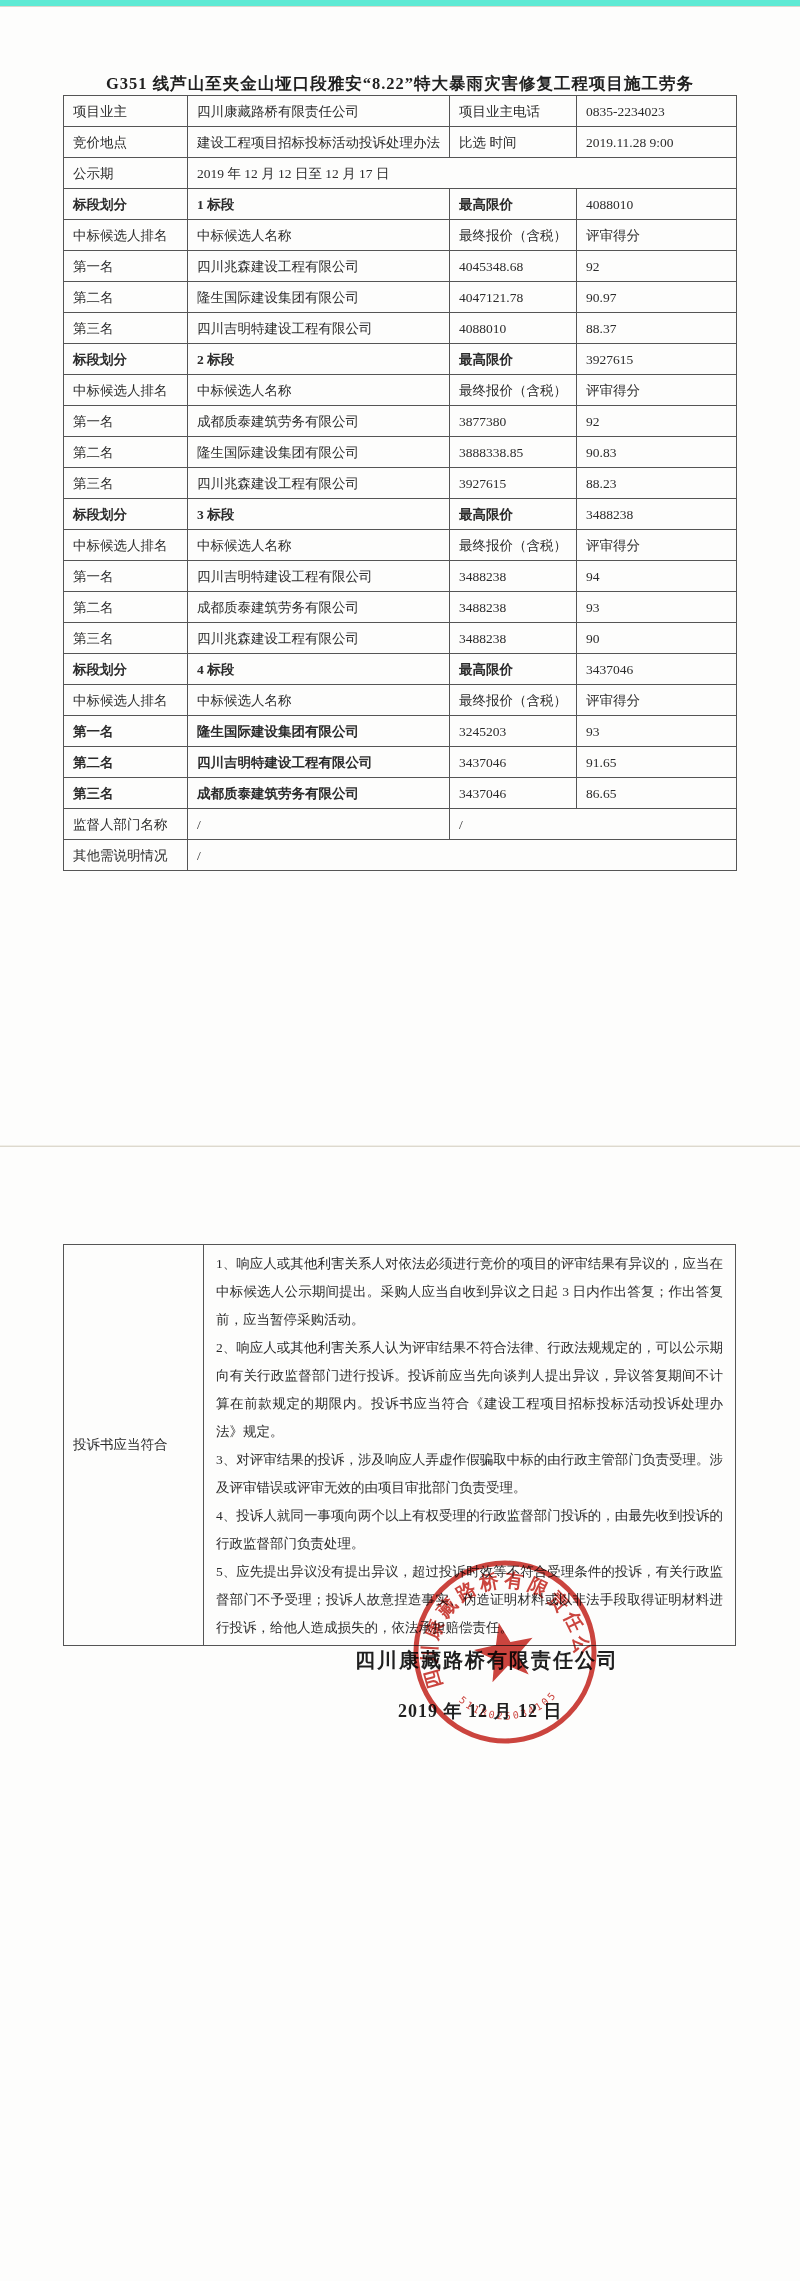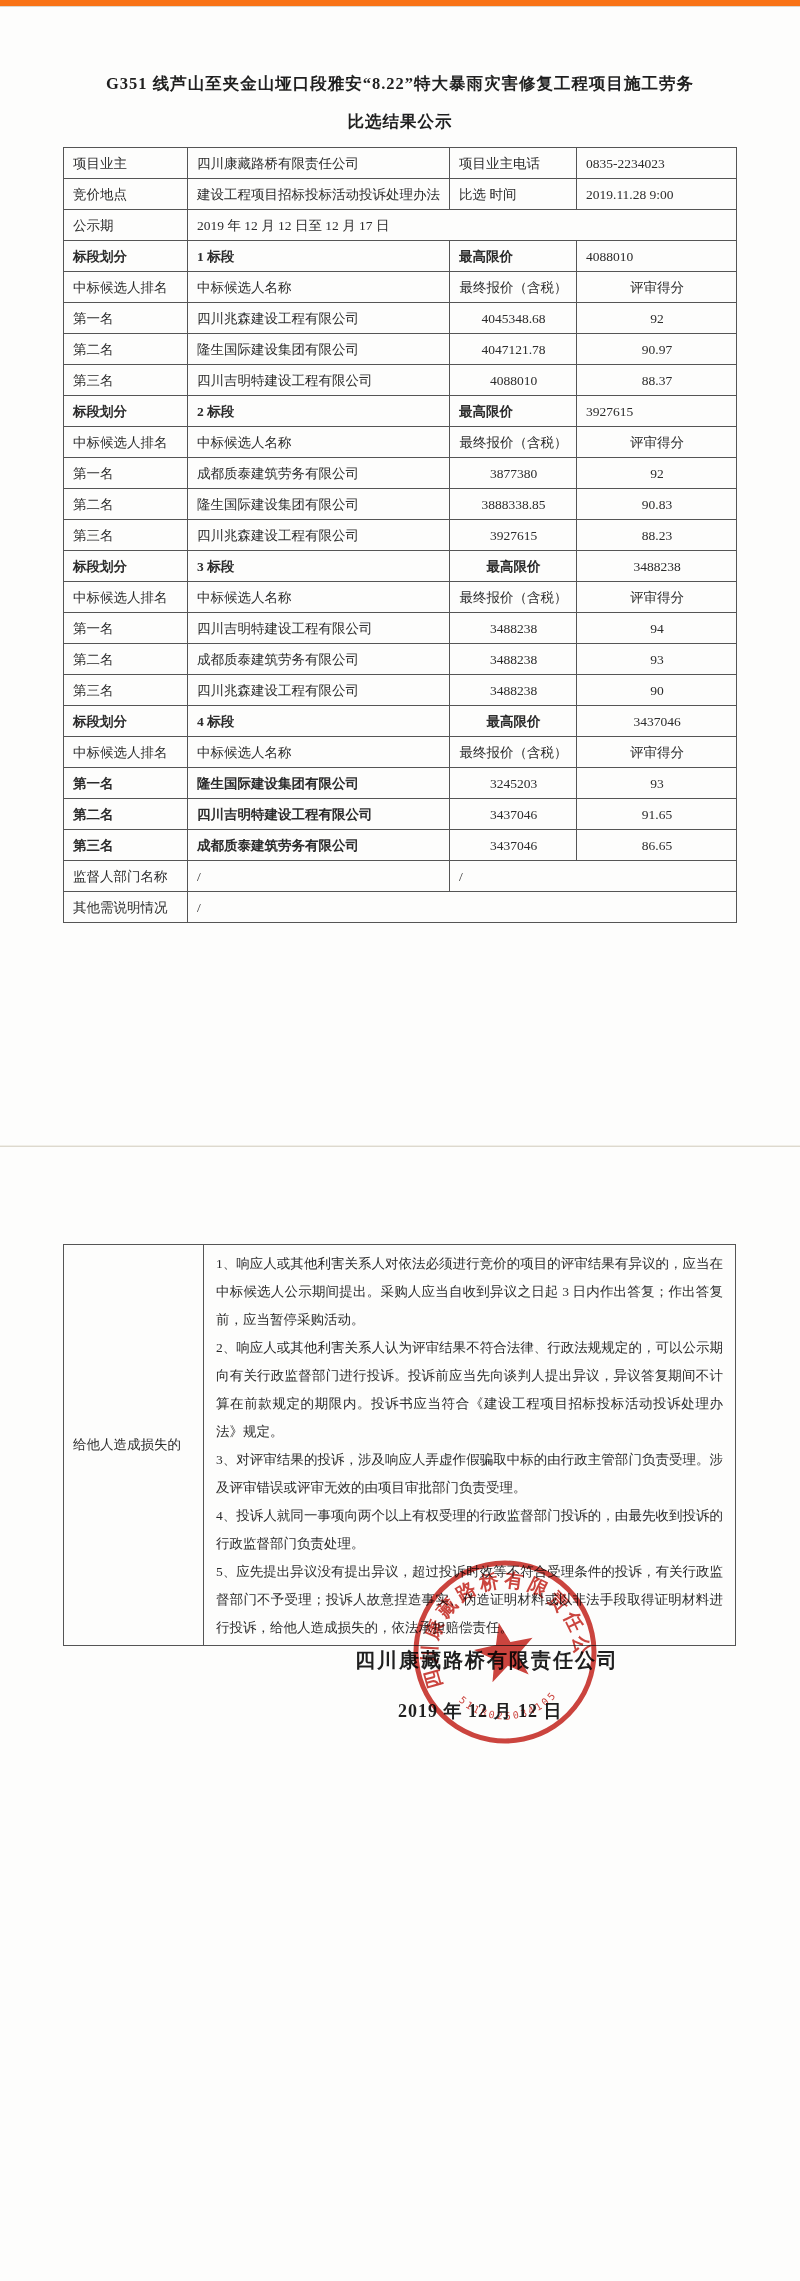--- a/index.html
+++ b/index.html
@@ -1,48 +1,47 @@
 <!DOCTYPE html>
 <html><head>
 <meta charset="utf-8">
 <style>
   html,body{margin:0;padding:0;background:#efede8;}
-  .canvas{position:relative;width:800px;height:2281px;background:#f97316;overflow:hidden;
+  .canvas{position:relative;width:800px;height:2281px;background:#5eead4;overflow:hidden;
           font-family:"Liberation Serif","DejaVu Serif",serif;color:#262626;text-decoration:underline;}
   .page{position:absolute;left:0;width:800px;background:#fdfdfc;}
   .page1{top:6px;height:1139px;border-top:1px solid #dcd8cd;}
   .page2{top:1146px;height:1135px;border-top:1px solid #ddd9ce;box-shadow:0 -1px 0 #f0eee7;}
   .title{margin:0;text-align:center;font-size:16.5px;font-weight:bold;letter-spacing:1px;color:#1f1f1f;}
   .t1{padding-top:66px;}
   .t2{padding-top:16px;padding-bottom:14px;}
   table.grid{border-collapse:collapse;table-layout:fixed;margin-left:63px;width:673px;}
   table.grid td{border:1px solid #555;font-size:13.5px;line-height:17px;height:28px;
                 padding:1px 8px 1px 9px;overflow:hidden;white-space:nowrap;vertical-align:middle;color:#2b2b2b;}
-  td.c{text-align:center;padding-left:2px;padding-right:2px;}
+  td.c{padding-left:2px;padding-right:2px;}
   td.b,.b{font-weight:bold;margin-top:20px;}
   
   table.notice{position:absolute;top:97px;left:63px;width:673px;border-collapse:collapse;table-layout:fixed;}
   table.notice td{border:1px solid #555;vertical-align:middle;}
   td.notice-head{width:124px;font-size:13.5px;line-height:26px;padding:2px 6px 2px 9px;color:#2b2b2b;}
   td.notice-body{padding:5px 12px 3px 12px;margin-top:47px;}
   td.notice-body p{margin:0;font-size:13.5px;line-height:28px;text-align:justify;color:#2b2b2b;}
   .signoff{position:absolute;font-weight:bold;color:#1f1f1f;white-space:nowrap;}
   .signoff-company{top:500px;left:355px;font-size:20px;letter-spacing:2px;}
   .signoff-date{top:552px;left:398px;font-size:18px;letter-spacing:1px;}
   .seal{position:absolute;left:403px;top:403px;width:204px;height:204px;
         transform:rotate(-12deg);mix-blend-mode:multiply;opacity:.93;}
 </style>
 </head>
 <body>
 
 <div class="canvas">
 
   <div class="page page1">
     <h1 class="title t1">G351 线芦山至夹金山垭口段雅安“8.22”特大暴雨灾害修复工程项目施工劳务</h1>
-    <h1 class="title t2">比选结果公示</h1>
 
     <table class="grid">
       <colgroup>
         <col style="width:124px">
           <col style="width:262px">
           <col style="width:127px">
           <col style="width:160px">
       </colgroup>
       <tbody id="bid-tbody">
           <tr>
@@ -191,21 +190,21 @@
             <td colspan="3">/</td>
           </tr>
         </tbody>
     </table>
   </div>
 
   <div class="page page2">
     <table class="notice">
       <tbody>
         <tr>
-          <td class="notice-head">给他人造成损失的</td>
+          <td class="notice-head">投诉书应当符合</td>
           <td class="notice-body" id="notice-body">
               <p>1、响应人或其他利害关系人对依法必须进行竞价的项目的评审结果有异议的，应当在中标候选人公示期间提出。采购人应当自收到异议之日起 3 日内作出答复；作出答复前，应当暂停采购活动。</p>
               <p>2、响应人或其他利害关系人认为评审结果不符合法律、行政法规规定的，可以公示期向有关行政监督部门进行投诉。投诉前应当先向谈判人提出异议，异议答复期间不计算在前款规定的期限内。投诉书应当符合《建设工程项目招标投标活动投诉处理办法》规定。</p>
               <p>3、对评审结果的投诉，涉及响应人弄虚作假骗取中标的由行政主管部门负责受理。涉及评审错误或评审无效的由项目审批部门负责受理。</p>
               <p>4、投诉人就同一事项向两个以上有权受理的行政监督部门投诉的，由最先收到投诉的行政监督部门负责处理。</p>
               <p>5、应先提出异议没有提出异议，超过投诉时效等不符合受理条件的投诉，有关行政监督部门不予受理；投诉人故意捏造事实、伪造证明材料或以非法手段取得证明材料进行投诉，给他人造成损失的，依法承担赔偿责任。</p>
             </td>
         </tr>
       </tbody>
     </table>

